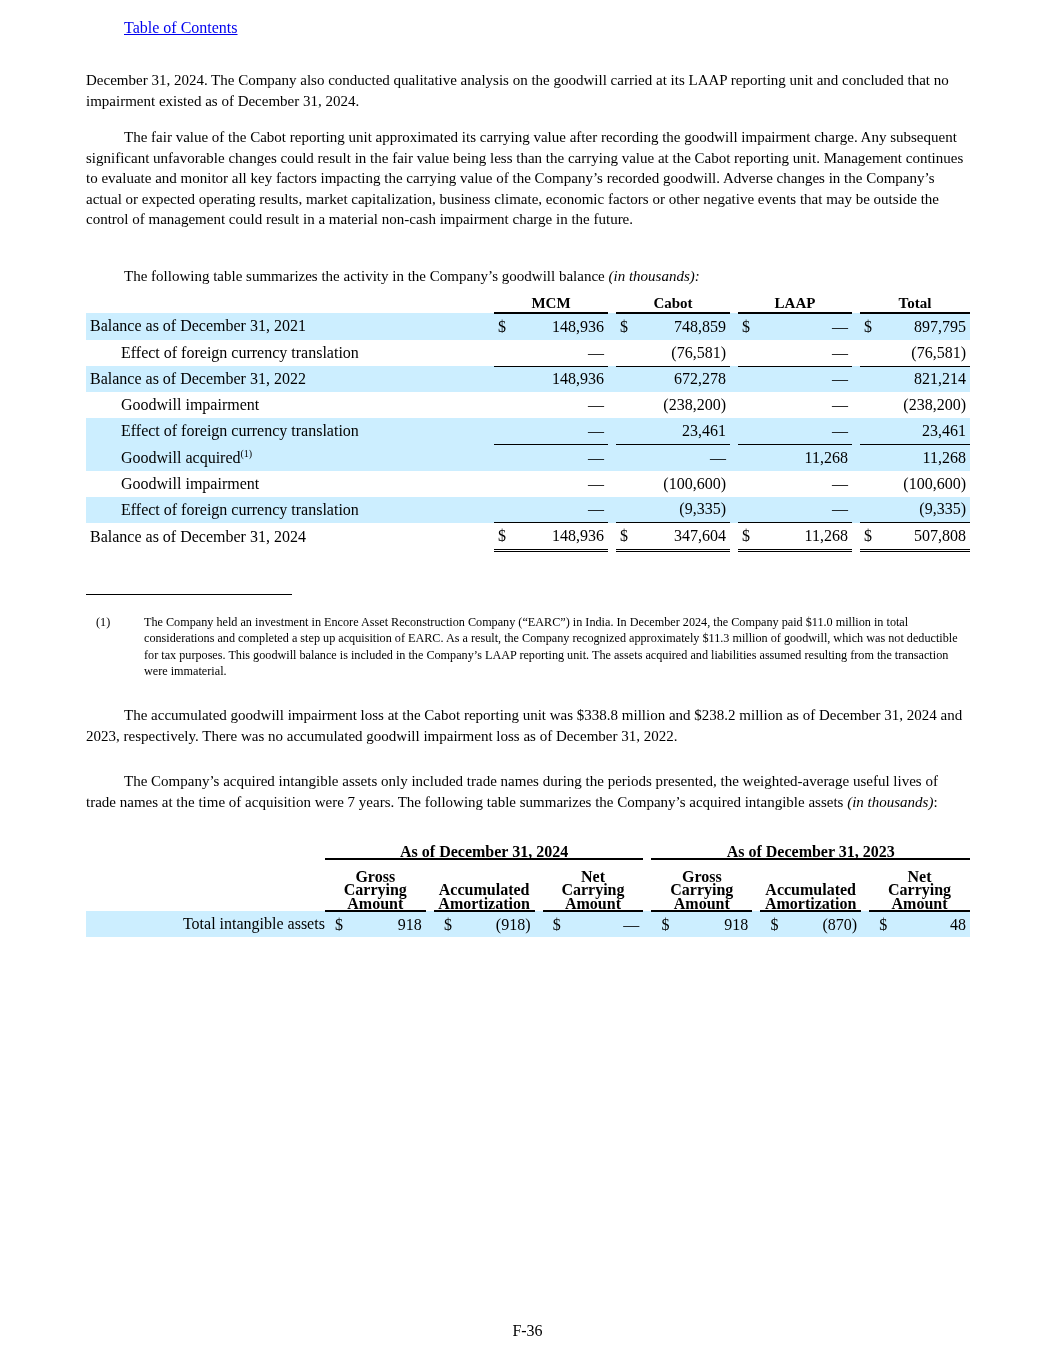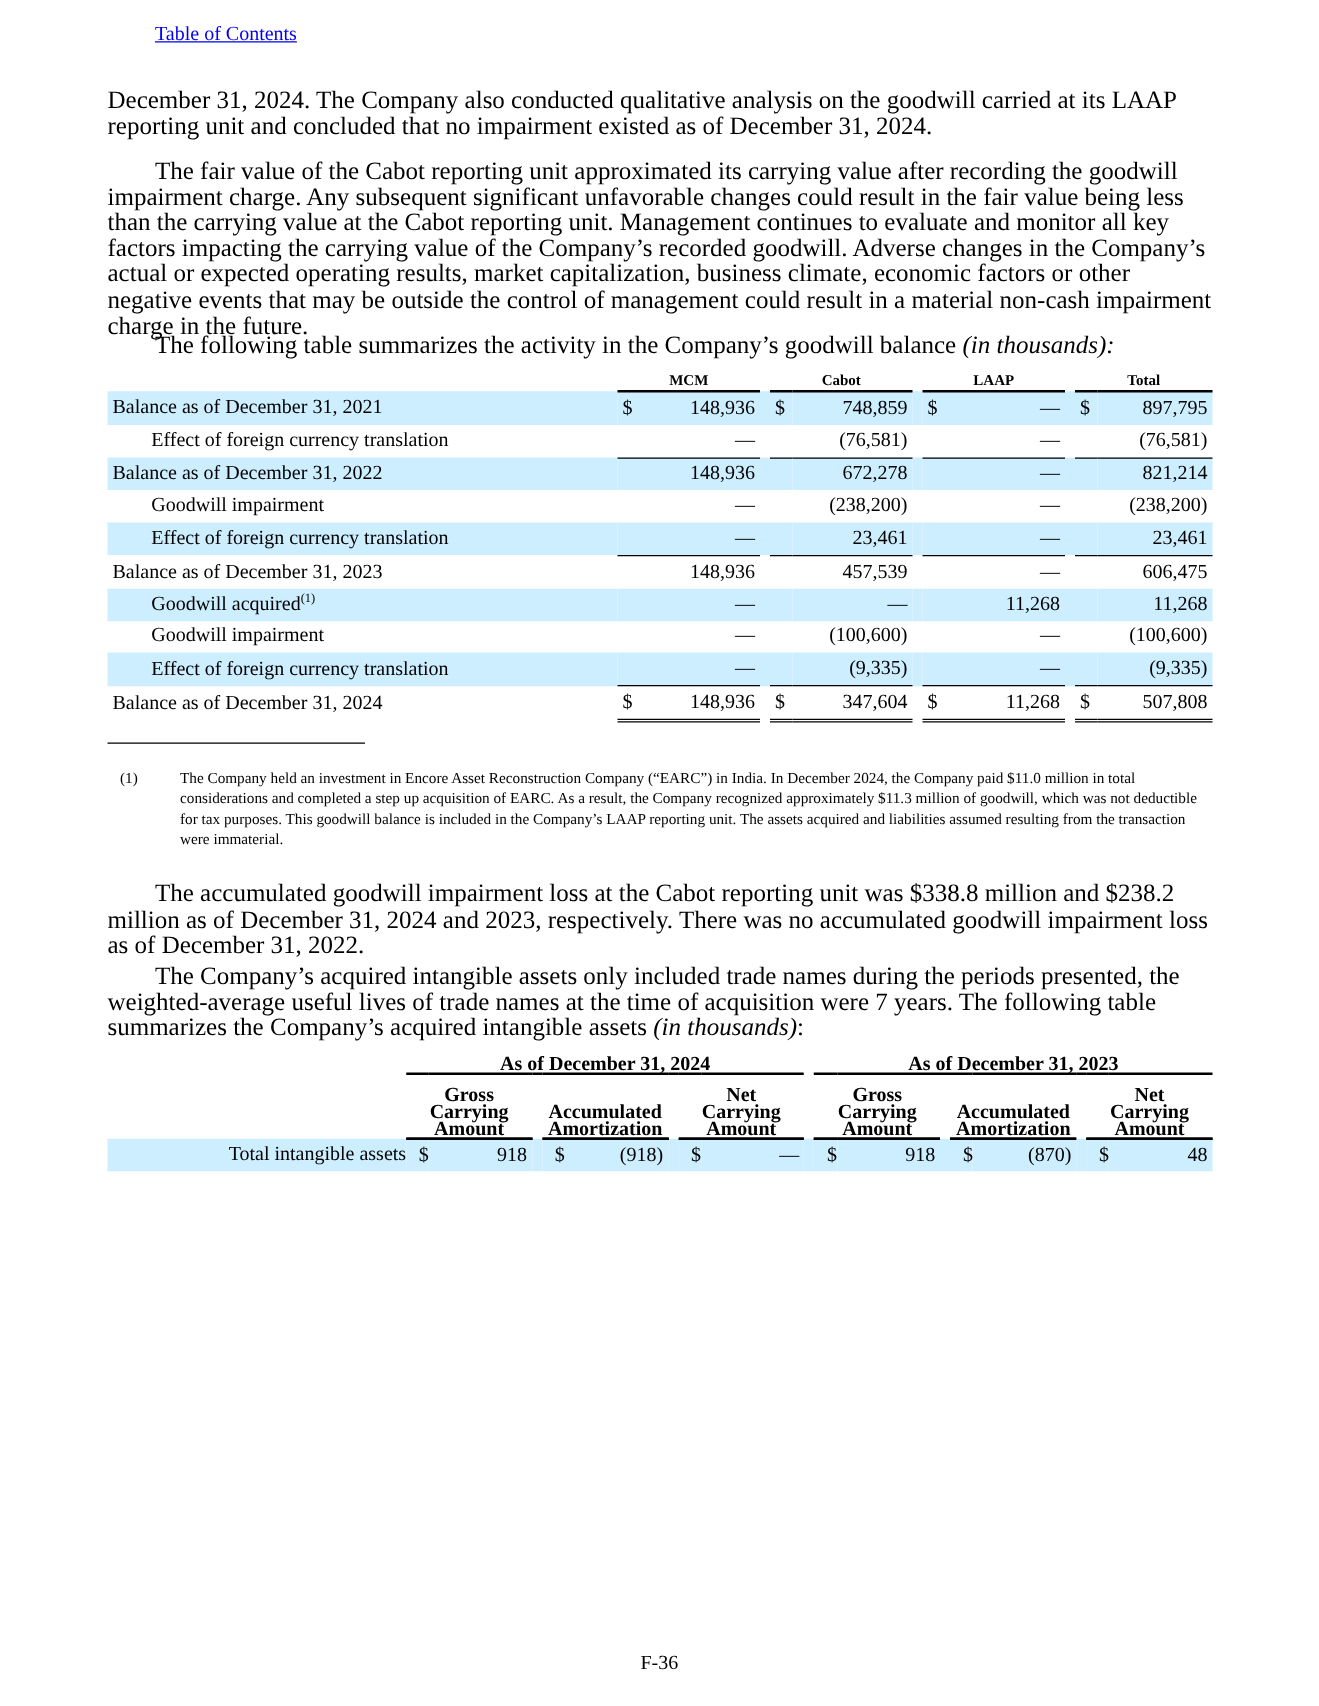--- a/index.html
+++ b/index.html
@@ -2,33 +2,33 @@
 <html><head>
 <meta charset="utf-8">
 <style>
   html, body { margin: 0; padding: 0; background: #ffffff; }
   body {
     width: 1055px; height: 1365px; position: relative; overflow: hidden;
     font-family: "Liberation Serif", "DejaVu Serif", serif;
     color: #000; font-size: 16px;
   }
   .toc { position: absolute; left: 124px; top: 19px; font-size: 16px; color: #0000ee; text-decoration: underline; cursor: pointer; }
-  .para { position: absolute; left: 86px; width: 885px; line-height: 20.6px; font-size: 20px; margin: 0; }
+  .para { position: absolute; left: 86px; width: 885px; line-height: 20.6px; font-size: 15px; margin: 0; }
   .indent { text-indent: 38px; }
   .p1 { top: 70px; }
   .p2 { top: 127px; }
   .p3 { top: 266px; }
   .p4 { top: 705px; }
   .p5 { top: 771px; }
   i { font-style: italic; }
 
   
   .gw { position: absolute; left: 86px; top: 293px; width: 884px; border-collapse: collapse; }
   .gw td, .gw th { padding: 0; height: 25.8px; font-size: 16px; }
-  .gw th { font-size: 12px; font-weight: bold; height: 19px; text-align: center; vertical-align: bottom; }
+  .gw th { font-size: 15px; font-weight: bold; height: 19px; text-align: center; vertical-align: bottom; }
   .gw .hdrline { border-bottom: 2px solid #000; }
   .gw .lab { padding-left: 4px; }
   .gw .lab.ind { padding-left: 35px; }
   .shade td.sh { background: #cceeff; }
   .cur { width: 14px; text-align: left; padding-left: 4px !important; }
   .num { text-align: right; padding-right: 4px !important; }
   .gap { width: 8px; }
   .bt td.ul { border-bottom: 1px solid #000; }
   .dbl td.ul { border-bottom: 3px double #000; }
   .sup { font-size: 10px; vertical-align: super; line-height: 0; }
@@ -151,34 +151,20 @@
         <td class="gap sh"></td>
         <td class="cur sh ul"></td>
         <td class="num sh ul">23,461</td>
         <td class="gap sh"></td>
         <td class="cur sh ul"></td>
         <td class="num sh ul">—</td>
         <td class="gap sh"></td>
         <td class="cur sh ul"></td>
         <td class="num sh ul">23,461</td>
       </tr>
-      <tr>
-        <td class="lab sh"><span>Balance as of December 31, 2023</span></td>
-        <td class="cur sh ul"></td>
-        <td class="num sh ul">148,936</td>
-        <td class="gap sh"></td>
-        <td class="cur sh ul"></td>
-        <td class="num sh ul">457,539</td>
-        <td class="gap sh"></td>
-        <td class="cur sh ul"></td>
-        <td class="num sh ul">—</td>
-        <td class="gap sh"></td>
-        <td class="cur sh ul"></td>
-        <td class="num sh ul">606,475</td>
-      </tr>
       <tr class="shade">
         <td class="lab sh ind"><span>Goodwill acquired</span><span class="sup">(1)</span></td>
         <td class="cur sh ul"></td>
         <td class="num sh ul">—</td>
         <td class="gap sh"></td>
         <td class="cur sh ul"></td>
         <td class="num sh ul">—</td>
         <td class="gap sh"></td>
         <td class="cur sh ul"></td>
         <td class="num sh ul">11,268</td>

